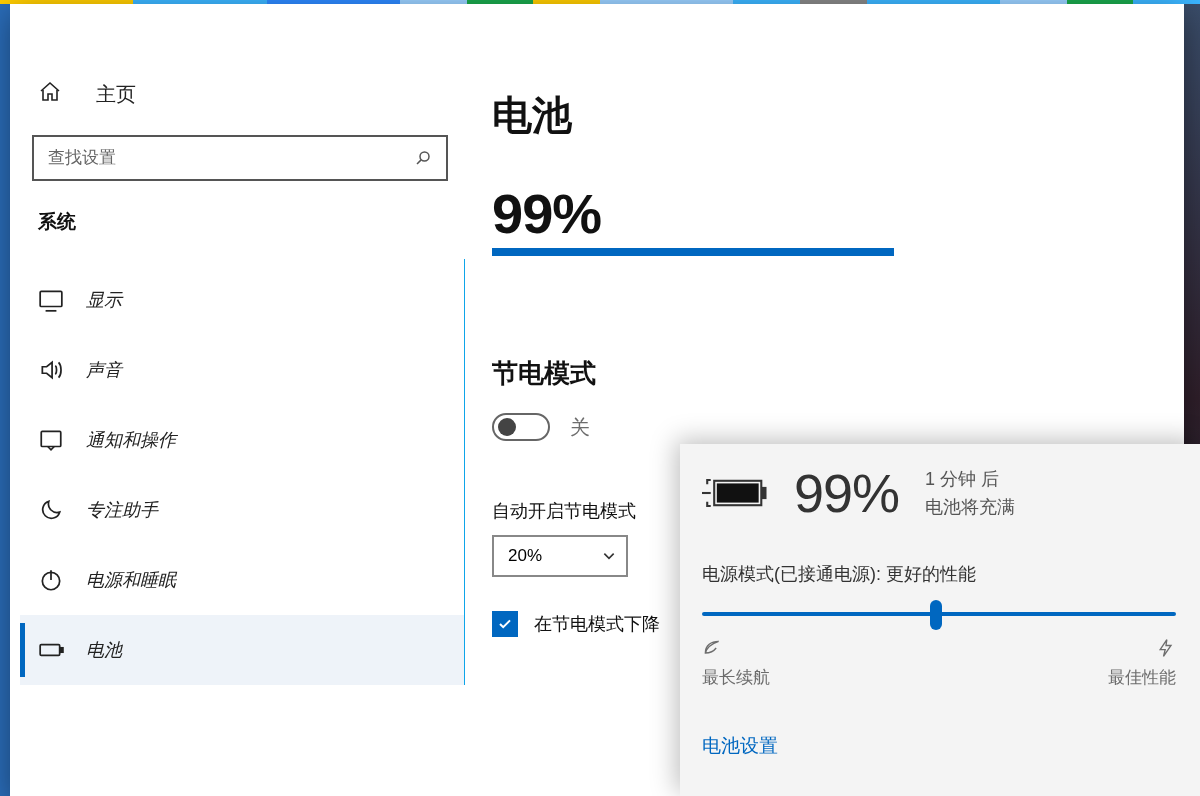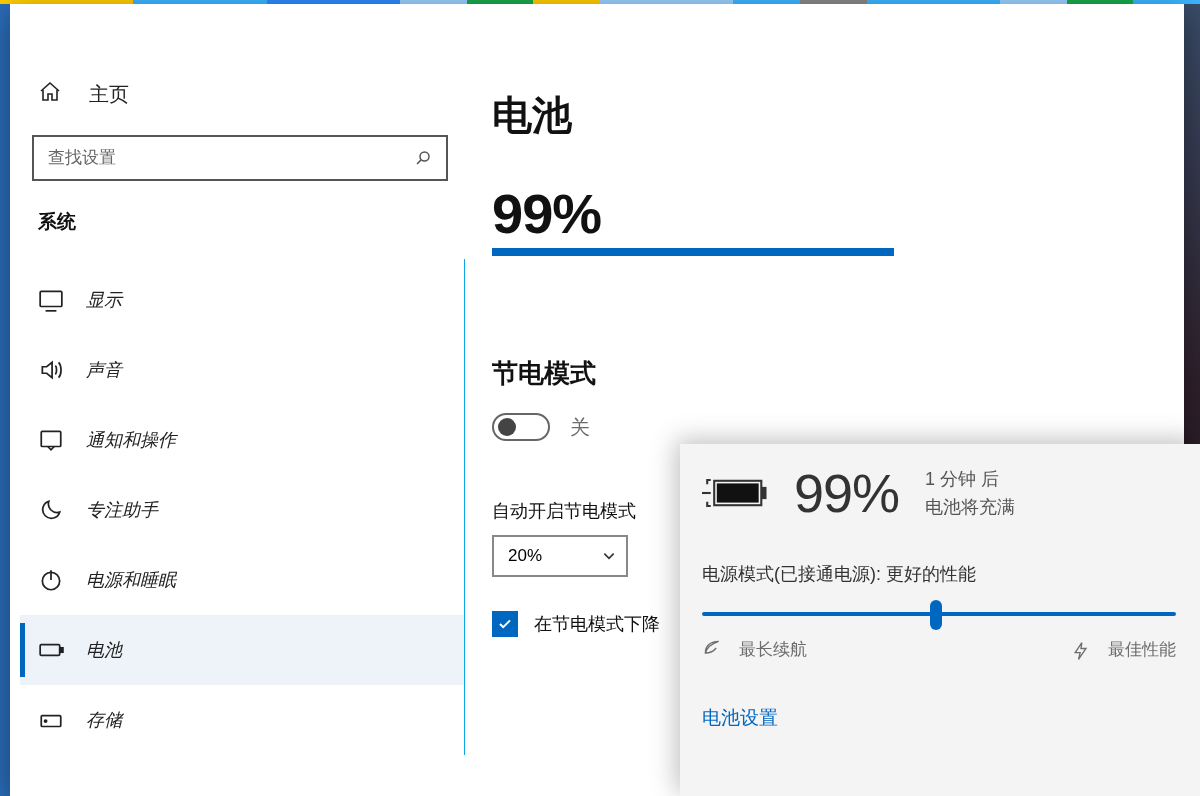--- a/index.html
+++ b/index.html
@@ -37,21 +37,21 @@
   .titlebar-left { padding: 10px 0 0 20px; font-size: 14px; color:#222;}
   .titlebar-right { display:flex; }
   .win-btn { width: 54px; height: 36px; display:flex; align-items:center; justify-content:center; color:#333;}
   .win-btn svg { width:12px; height:12px; }
 
   .sidebar {
     position: absolute; left:0; top:58px; bottom:0; width: 455px;
     padding-left: 10px;
   }
   .home-item {
-    display:flex; align-items:center; gap:27px;
+    display:flex; align-items:center; gap:34px;
     padding: 18px 0 18px 18px;
     font-size: 20px; color:#222;
   }
   .search-box {
     margin: 8px 20px 18px 12px;
     height: 46px; width: 416px;
     border: 2px solid #555;
     display:flex; align-items:center;
     padding: 0 14px;
   }
@@ -115,21 +115,21 @@
   .fly-batt-icon { width:68px; height:44px; margin-right:24px; display:flex; align-items:center; }
   .fly-pct { font-size:54px; font-weight:500; color:#333; letter-spacing:-1px;}
   .fly-remain { margin-left:26px; }
   .fly-remain .line1{ font-size:18px; color:#555;}
   .fly-remain .line2{ font-size:18px; color:#555; margin-top:4px;}
   .fly-mode { font-size:18px; color:#333; margin: 38px 24px 0 22px;}
   .slider-wrap { margin: 14px 24px 0 22px; position:relative; height:30px;}
   .slider-track { position:absolute; left:0; right:0; top:12px; height:4px; background:#0067c0; border-radius:2px;}
   .slider-thumb { position:absolute; top:0; width:12px; height:30px; background:#0067c0; border-radius:6px; left:48%;}
   .slider-labels { display:flex; justify-content:space-between; margin:8px 24px 0 22px; color:#6d6d6d; font-size:17px;}
-  .slider-labels .lab { display:flex; flex-direction:row; align-items:flex-start; gap:17px;}
+  .slider-labels .lab { display:flex; flex-direction:column; align-items:flex-start; gap:8px;}
   .slider-labels .lab.right{ align-items:flex-end;}
   .slider-labels svg{ width:20px; height:20px; color:#6d6d6d;}
   .fly-link { color:#0067c0; font-size:19px; margin: 44px 0 0 22px; display:inline-block;}
 </style>
 </head>
 <body>
 
 <div class="desktop-sliver"></div>
 
 <div class="taskbar-top" id="taskbar">
@@ -225,29 +225,20 @@
           <span>电源和睡眠</span>
         </div>
         <div class="nav-item selected">
           <span class="icon">
             <svg width="26" height="26" viewBox="0 0 24 24" fill="none" stroke="#222" stroke-width="1.6">
               <rect x="2" y="7" width="18" height="10" rx="1"></rect>
               <rect x="21" y="10" width="2" height="4" fill="#222"></rect>
             </svg>
           </span>
           <span>电池</span>
-        </div>
-        <div class="nav-item">
-          <span class="icon">
-            <svg width="26" height="26" viewBox="0 0 24 24" fill="none" stroke="#222" stroke-width="1.6">
-              <rect x="3" y="8" width="18" height="10" rx="1"></rect>
-              <circle cx="7" cy="13" r="1" fill="#222"></circle>
-            </svg>
-          </span>
-          <span>存储</span>
         </div>
       </div>
   </div>
 
   <div class="content">
     <div class="page-title">电池</div>
     <div class="pct-big">99%</div>
     <div class="batt-bar"></div>
 
     <div class="section-title">节电模式</div>

